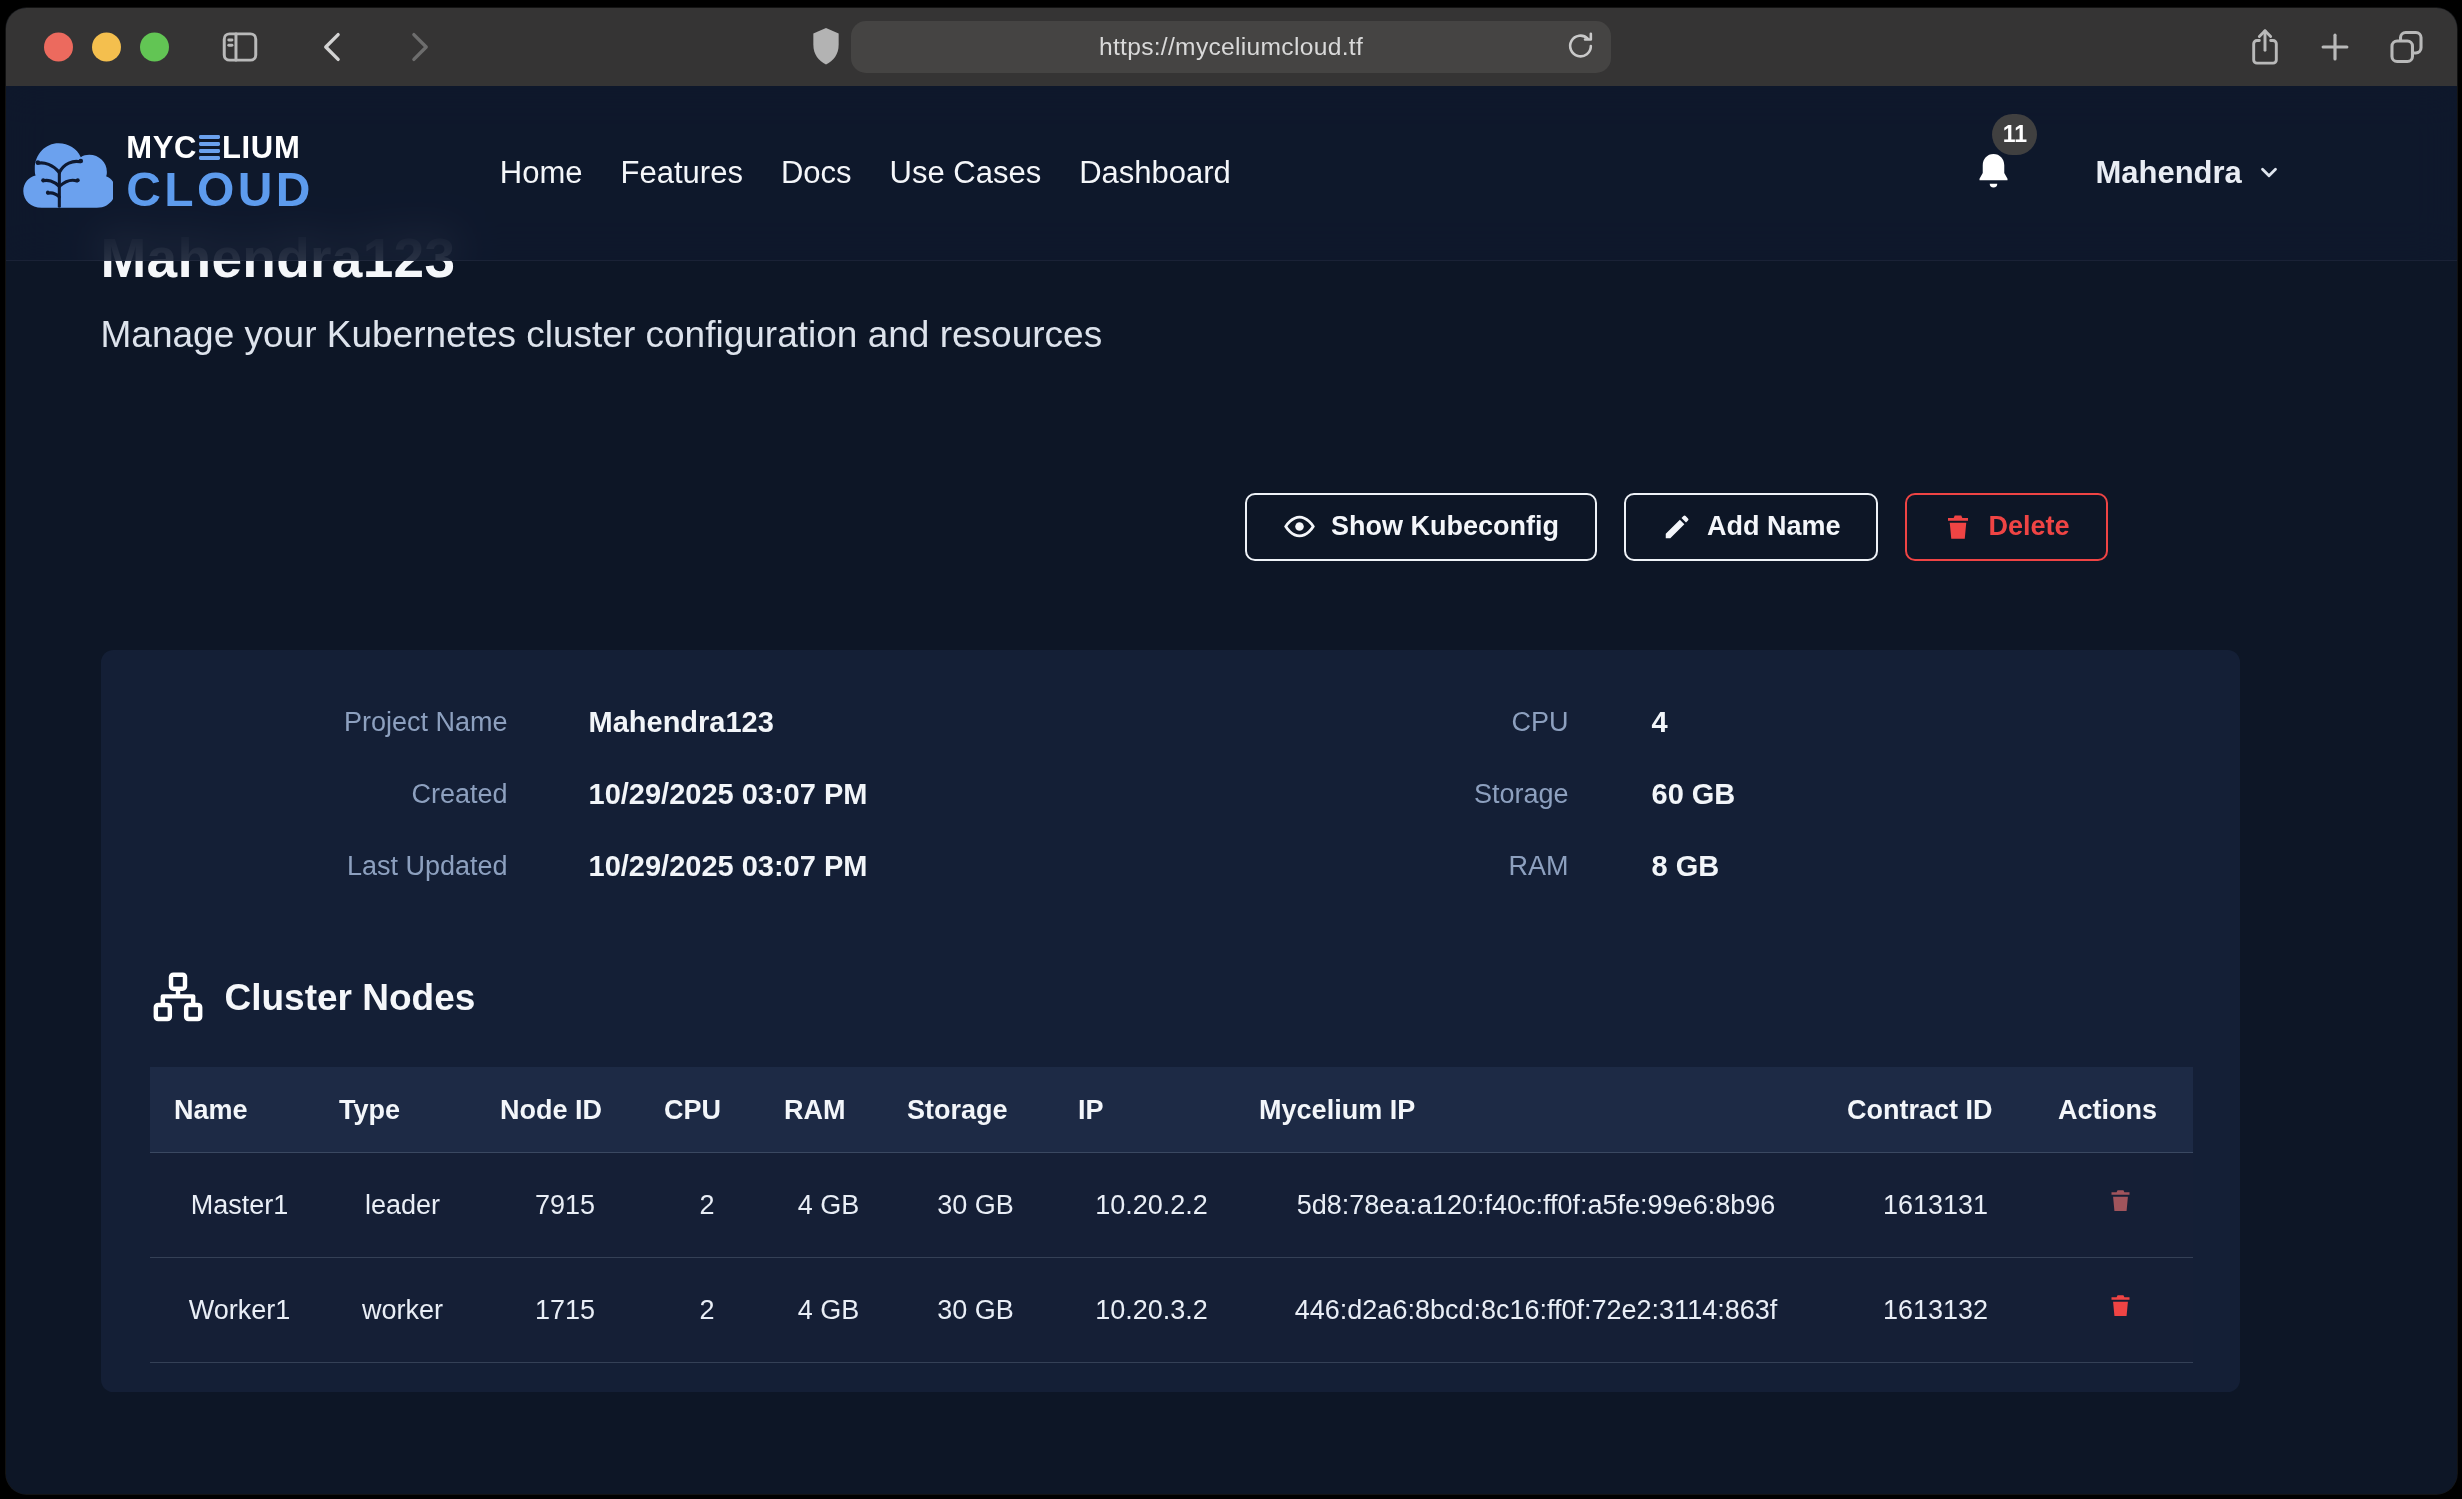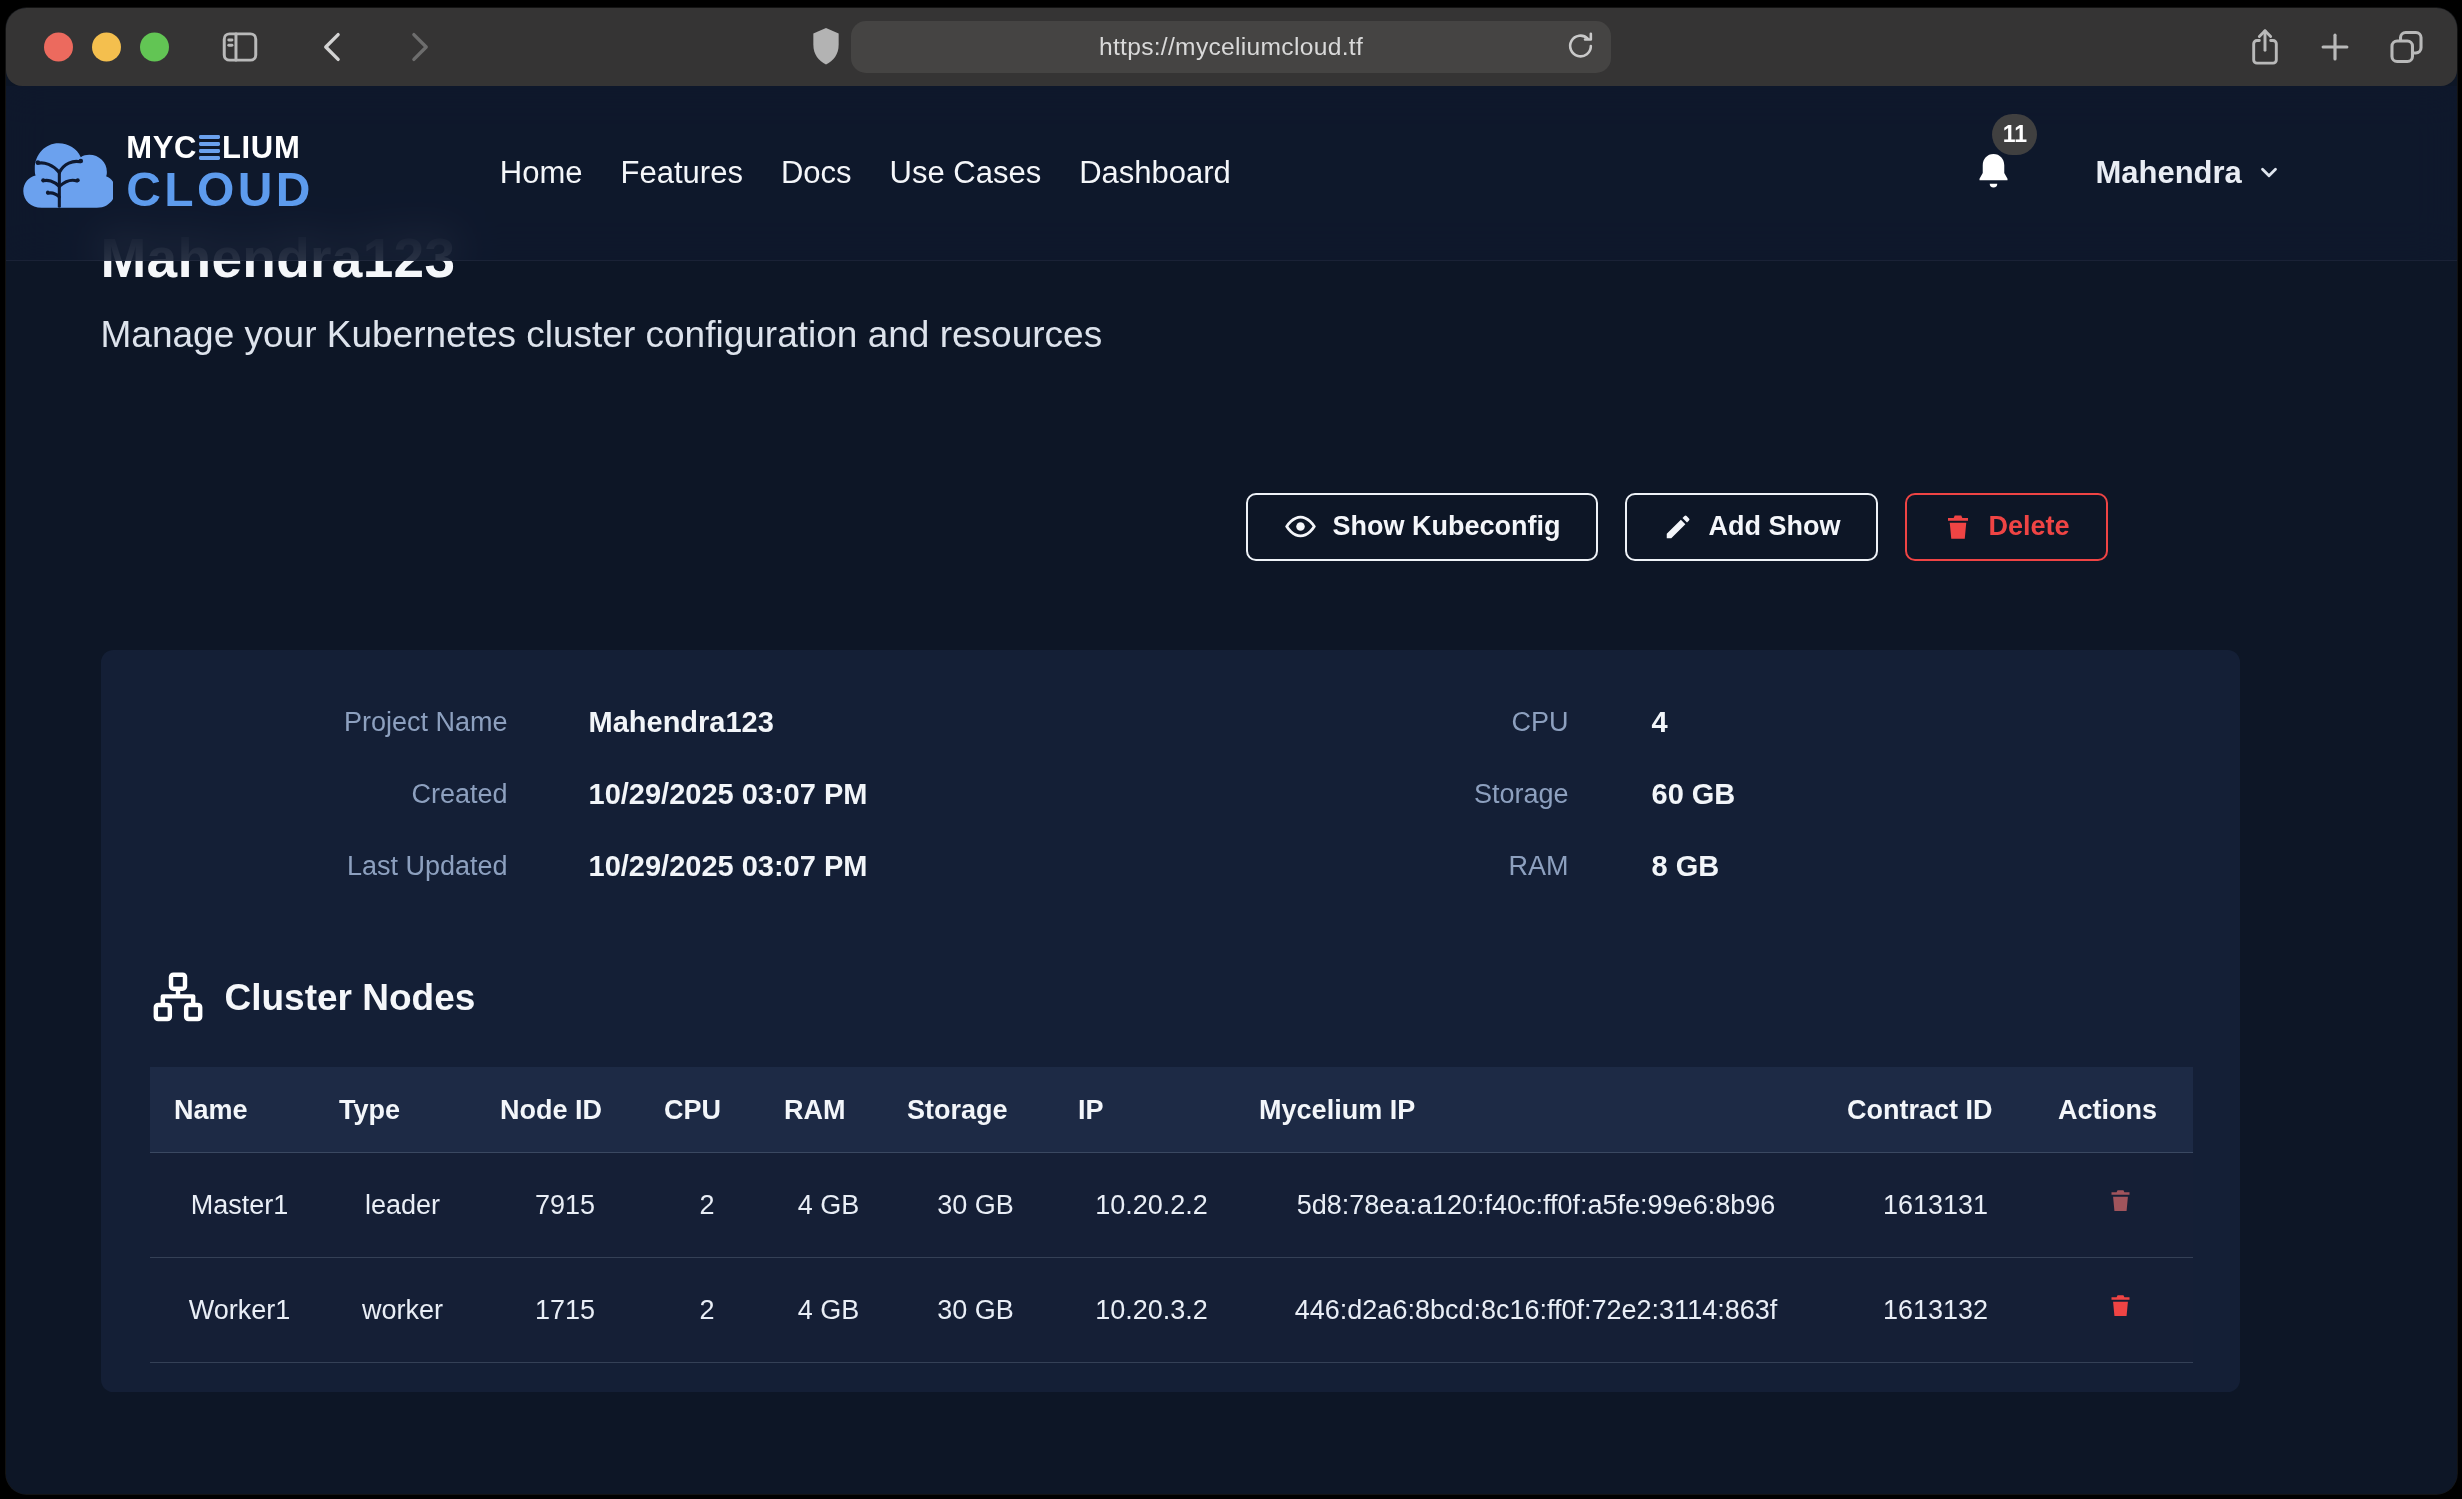--- a/index.html
+++ b/index.html
@@ -5,21 +5,21 @@
   * { margin:0; padding:0; box-sizing:border-box; }
   html,body { width:2462px; height:1499px; background:#000; font-family:"Liberation Sans", sans-serif; }
   .stage { position:relative; width:2462px; height:1499px; background:#000; overflow:hidden; }
 
   
   .window { position:absolute; left:5.5px; top:8.2px; width:2451px; height:1486px;
             border-radius:20.5px; overflow:hidden; background:#0d1626;
             box-shadow:0 0 0 0.7px rgba(255,255,255,0.10); }
 
   
-  .chrome { position:relative; height:78px; background:#353434;border-radius:16px; }
+  .chrome { position:relative; height:78px; background:#353434; }
   .traffic { position:absolute; top:50%; transform:translateY(-50%); width:29px; height:29px; border-radius:50%; }
   .tl-red    { left:38px;  background:#ec6a5e; }
   .tl-yellow { left:86px; background:#f4bf4e; }
   .tl-green  { left:134px; background:#62c554; }
   .chrome-ico { position:absolute; top:50%; transform:translateY(-50%); color:#b9b9b9; }
   .chrome-ico svg { display:block; }
   .ico-sidebar { left:213px; }
   .ico-back    { left:309px; color:#d3d3d3; }
   .ico-fwd     { left:394px; color:#6d6d6d; }
   .ico-shield  { left:801px; color:#b3b3b3; }
@@ -180,21 +180,21 @@
               </svg>
             </span>
             <span>Show Kubeconfig</span>
           </button>
           <button class="btn">
             <span>
               <svg width="30" height="30" viewBox="0 0 24 24" fill="#f4f6fa">
                 <path d="M3 17.4V21h3.6L17.9 9.7 14.3 6.1 3 17.4zM20.8 6.8a1.2 1.2 0 0 0 0-1.7l-1.9-1.9a1.2 1.2 0 0 0-1.7 0l-1.6 1.6 3.6 3.6 1.6-1.6z"></path>
               </svg>
             </span>
-            <span>Add Show</span>
+            <span>Add Name</span>
           </button>
           <button class="btn btn-danger">
             <span>
               <svg width="30" height="30" viewBox="0 0 24 24" fill="#ef4444">
                 <path d="M9.4 2.8h5.2l.9 1.9H20v2.2H4V4.7h4.5l.9-1.9zM5.4 8.6h13.2L17.4 21.4H6.6L5.4 8.6z"></path>
               </svg>
             </span>
             <span>Delete</span>
           </button>
         </div>

